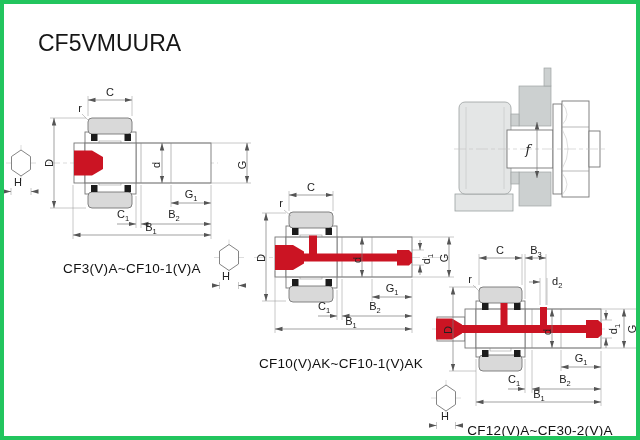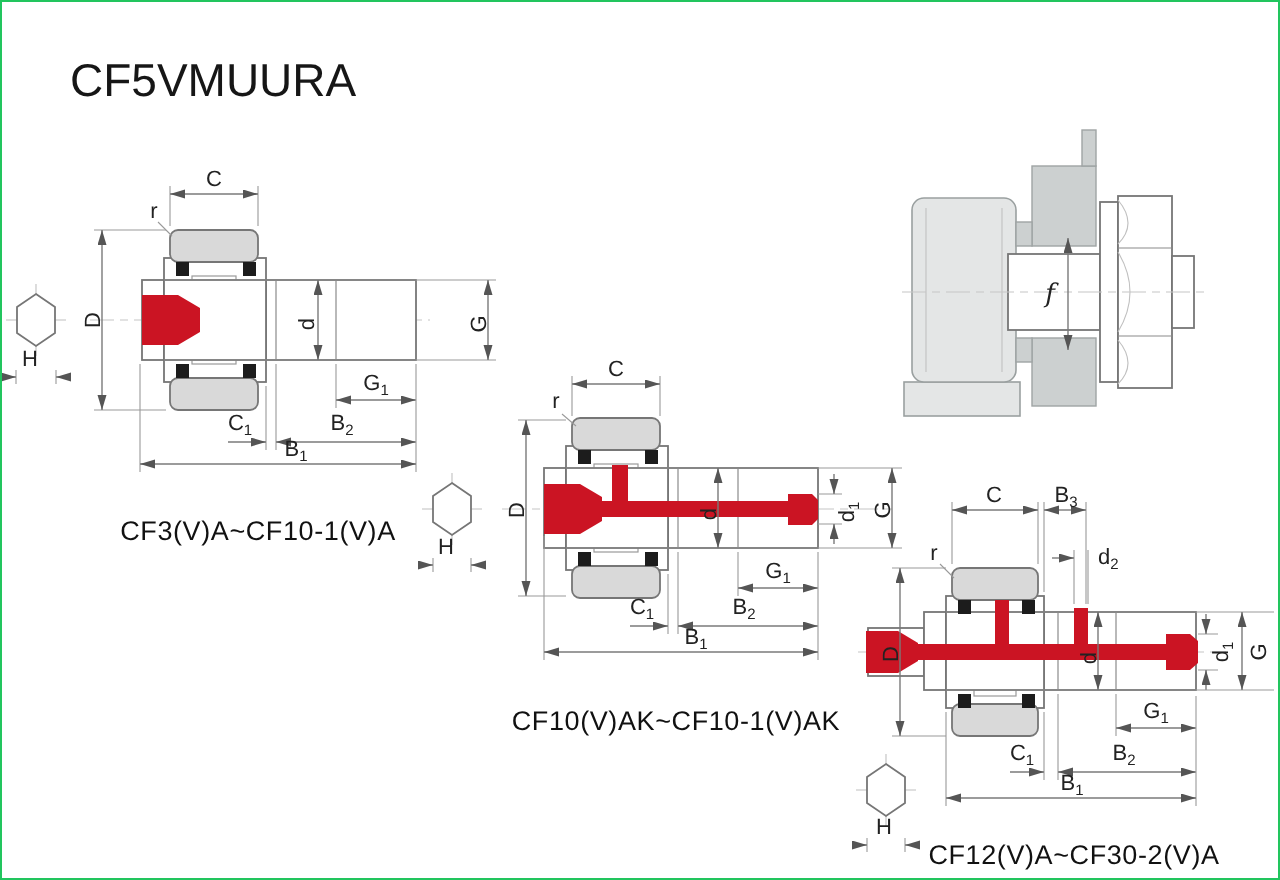--- a/index.html
+++ b/index.html
@@ -1,17 +1,17 @@
 <!DOCTYPE html>
 <html><head>
 <meta charset="utf-8">
 <style>
   html,body{margin:0;padding:0;background:#fff;}
   #canvas{position:relative;width:640px;height:440px;background:#ffffff;
-          border:1px solid #22c55e;box-sizing:border-box;overflow:hidden;
+          border:4px solid #22c55e;box-sizing:border-box;overflow:hidden;
           font-family:"Liberation Sans",sans-serif;}
   svg{display:block;}
   .part{fill:#ffffff;stroke:#767676;stroke-width:.9;}
   .gray{fill:#d9d9d9;stroke:#767676;stroke-width:.9;}
   .hgray{fill:#ccd0d0;stroke:#9fa4a4;stroke-width:.7;}
   .lgray{fill:#e4e6e6;stroke:#9aa0a0;stroke-width:.8;}
   .seal{fill:#1c1c1c;stroke:none;}
   .red{fill:#cb1423;stroke:none;}
   .dim{stroke:#7a7a7a;stroke-width:.7;fill:none;}
   .ext{stroke:#9a9a9a;stroke-width:.55;fill:none;}

